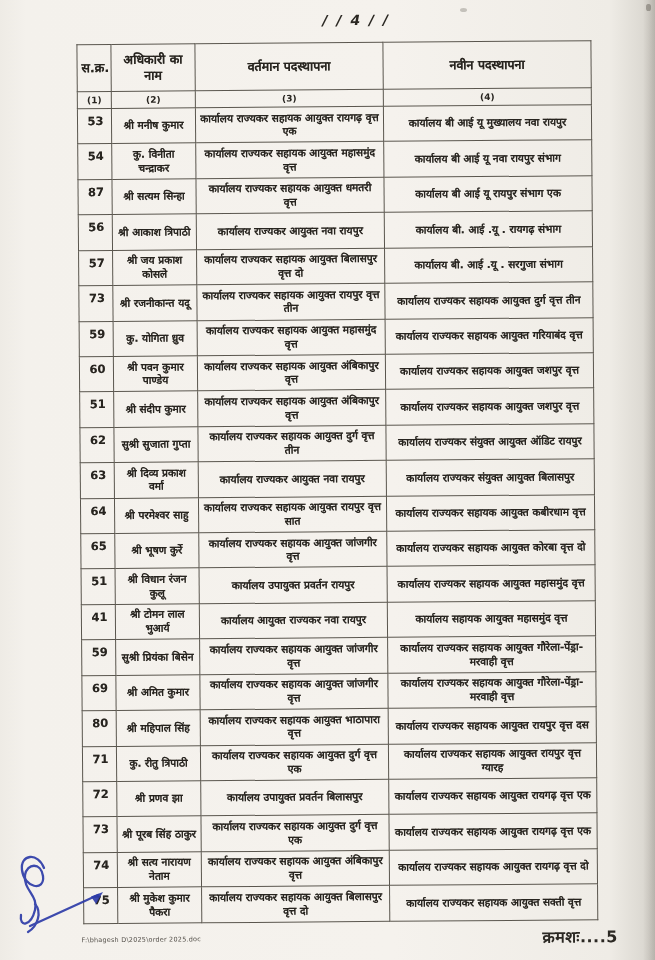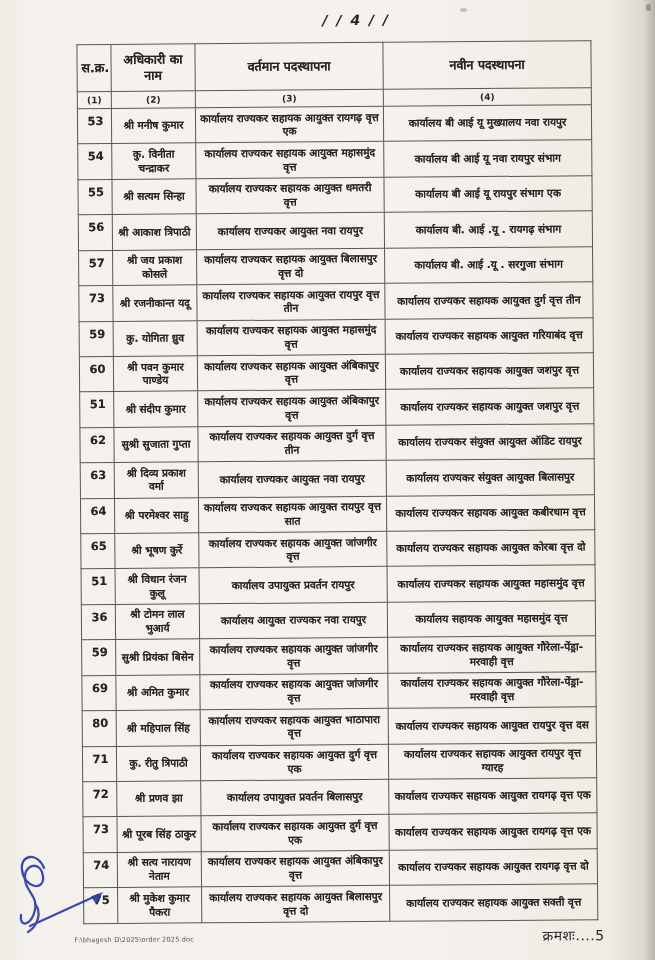--- a/index.html
+++ b/index.html
@@ -47,26 +47,26 @@
     font-size:10.5px;font-weight:600;line-height:1.3;
     text-align:center;vertical-align:middle;height:26px;
     text-shadow:0 0 .4px rgba(40,36,30,.4);
   }
   tbody td.c-sno{
     text-align:center;vertical-align:top;padding-top:5px;padding-left:6px;
     font-size:11.5px;font-weight:600;
   }
   tbody td.c-name{font-size:10.5px;}
   .footer-path{
-    position:absolute;top:936px;left:68px;
+    position:absolute;top:936px;left:75px;
     font-size:6.5px;color:#55514b;letter-spacing:.2px;
   }
   .continuation{
     position:absolute;top:929px;left:536px;
-    font-size:14px;font-weight:400;color:#2b2823;letter-spacing:.5px;text-align:right;
+    font-size:16px;font-weight:700;color:#2b2823;letter-spacing:.5px;text-align:right;
   }
   .signature{
     position:absolute;left:8px;top:846px;width:132px;height:110px;
     pointer-events:none;
   }
   .speck-a{position:absolute;left:460px;top:8px;width:7px;height:4px;border-radius:50%;background:rgba(110,105,96,.35);}
   .speck-b{position:absolute;left:646px;top:4px;width:5px;height:7px;border-radius:40%;background:rgba(90,86,78,.45);}
   .edge-shadow{position:absolute;right:0;top:0;width:12px;height:100%;
     background:linear-gradient(90deg,rgba(120,114,104,0) 0%,rgba(120,114,104,.28) 100%);}
 </style>
@@ -110,21 +110,21 @@
             <td class="c-cur">कार्यालय राज्यकर सहायक आयुक्त रायगढ़ वृत्त एक</td>
             <td class="c-new">कार्यालय बी आई यू मुख्यालय नवा रायपुर</td>
           </tr>
           <tr>
             <td class="c-sno">54</td>
             <td class="c-name">कु. विनीता चन्द्राकर</td>
             <td class="c-cur">कार्यालय राज्यकर सहायक आयुक्त महासमुंद वृत्त</td>
             <td class="c-new">कार्यालय बी आई यू नवा रायपुर संभाग</td>
           </tr>
           <tr>
-            <td class="c-sno">55</td>
+            <td class="c-sno">87</td>
             <td class="c-name">श्री सत्यम सिन्हा</td>
             <td class="c-cur">कार्यालय राज्यकर सहायक आयुक्त धमतरी वृत्त</td>
             <td class="c-new">कार्यालय बी आई यू रायपुर संभाग एक</td>
           </tr>
           <tr>
             <td class="c-sno">56</td>
             <td class="c-name">श्री आकाश त्रिपाठी</td>
             <td class="c-cur">कार्यालय राज्यकर आयुक्त नवा रायपुर</td>
             <td class="c-new">कार्यालय बी. आई .यू . रायगढ़ संभाग</td>
           </tr>
@@ -182,21 +182,21 @@
             <td class="c-cur">कार्यालय राज्यकर सहायक आयुक्त जांजगीर वृत्त</td>
             <td class="c-new">कार्यालय राज्यकर सहायक आयुक्त कोरबा वृत्त दो</td>
           </tr>
           <tr>
             <td class="c-sno">51</td>
             <td class="c-name">श्री विधान रंजन कुलू</td>
             <td class="c-cur">कार्यालय उपायुक्त प्रवर्तन रायपुर</td>
             <td class="c-new">कार्यालय राज्यकर सहायक आयुक्त महासमुंद वृत्त</td>
           </tr>
           <tr>
-            <td class="c-sno">36</td>
+            <td class="c-sno">41</td>
             <td class="c-name">श्री टोमन लाल भुआर्य</td>
             <td class="c-cur">कार्यालय आयुक्त राज्यकर नवा रायपुर</td>
             <td class="c-new">कार्यालय सहायक आयुक्त महासमुंद वृत्त</td>
           </tr>
           <tr>
             <td class="c-sno">59</td>
             <td class="c-name">सुश्री प्रियंका बिसेन</td>
             <td class="c-cur">कार्यालय राज्यकर सहायक आयुक्त जांजगीर वृत्त</td>
             <td class="c-new">कार्यालय राज्यकर सहायक आयुक्त गौरेला-पेंड्रा-मरवाही वृत्त</td>
           </tr>

